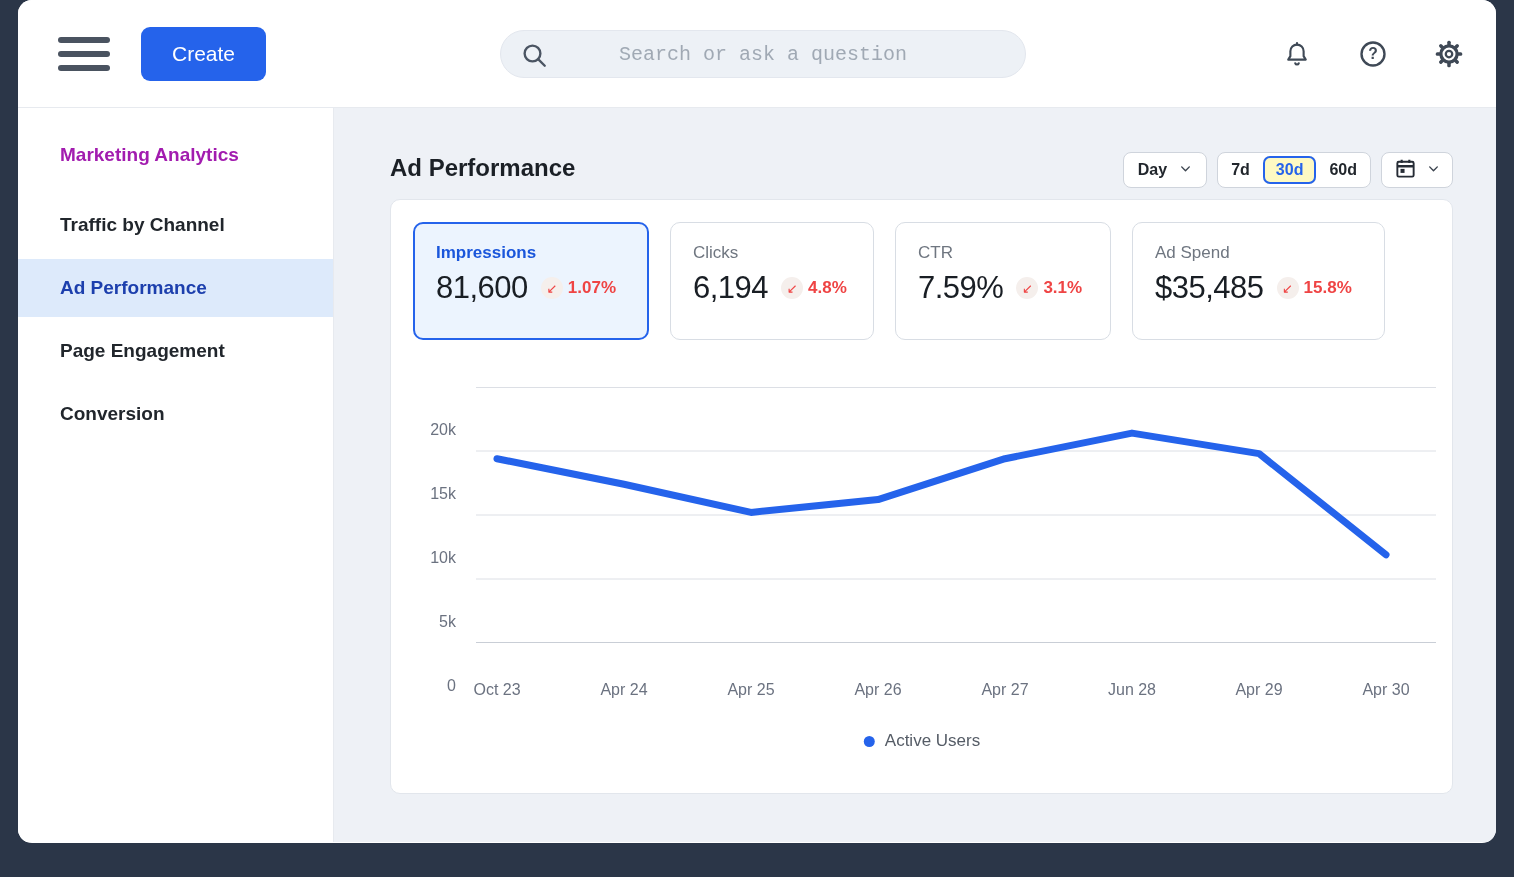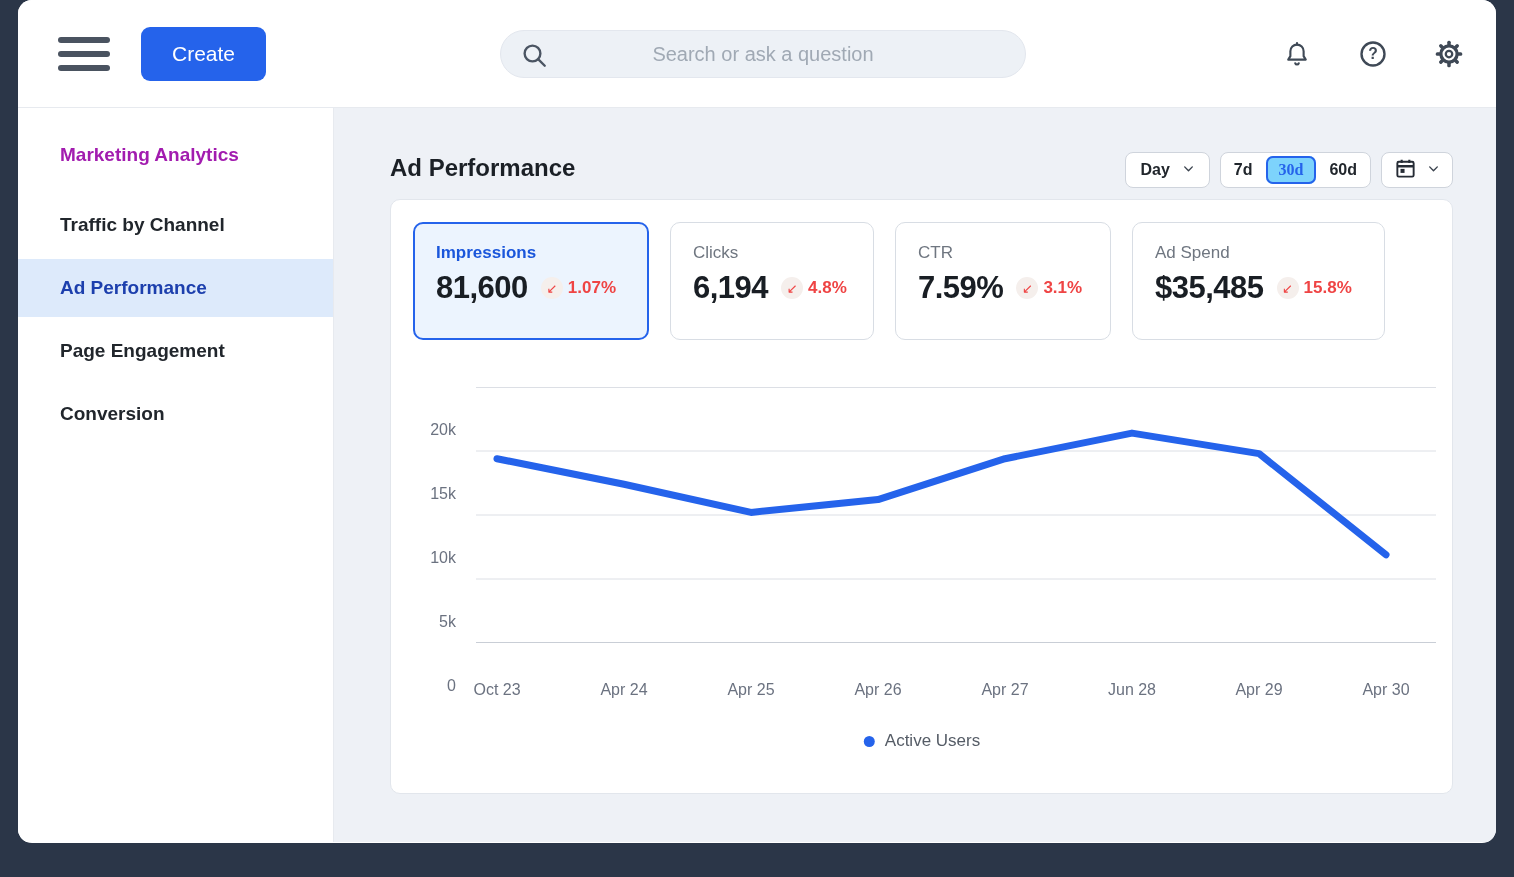--- a/index.html
+++ b/index.html
@@ -26,21 +26,21 @@
     border: none; border-radius: 9px; font-family: "Liberation Sans", sans-serif; cursor: pointer;
   }
   .search-pill {
     position: absolute; left: 482px; top: 30px; width: 526px; height: 48px;
     background: #edf1f6; border: 1px solid #e3e7ee; border-radius: 24px;
     display: flex; align-items: center;
   }
   .search-pill .sicon { position: absolute; left: 18px; top: 9px; }
   .search-pill input {
     width: 100%; height: 100%; background: transparent; border: none; outline: none;
-    text-align: center; font-size: 20px; color: #3c4450; font-family: Liberation Sans, sans-serif;
+    text-align: center; font-size: 20px; color: #3c4450; font-family: Liberation Mono, monospace;
   }
   .search-pill input::placeholder { color: #a0a9b4; }
   .topbar-icons { position: absolute; right: 32px; top: 0; height: 100%; display: flex; align-items: center; gap: 46px; }
   .icon-btn { width: 30px; height: 30px; display: flex; align-items: center; justify-content: center; cursor: pointer; }
   
   .body-row { display: flex; height: 734px; }
   .sidebar { width: 316px; background: #fff; border-right: 1px solid #e7eaef; padding-top: 36px; flex-shrink: 0; }
   .section-title { padding-left: 42px; font-size: 19px; font-weight: 600; color: #a21caf; line-height: 22px; margin-bottom: 30px; }
   .nav-item {
     height: 58px; margin-bottom: 5px; display: flex; align-items: center;
@@ -52,41 +52,41 @@
   
   .controls { position: absolute; right: 43px; top: 44px; display: flex; align-items: center; gap: 10px; }
   .ctrl-box {
     height: 36px; background: #fff; border: 1px solid #cfd4dc; border-radius: 8px;
     display: flex; align-items: center; font-size: 16px; font-weight: 600; color: #21262c; cursor: pointer;
   }
   .day-select { padding: 0 14px; gap: 12px; }
   .seg-group { padding: 0; }
   .seg { height: 28px; padding: 0 13px; display: flex; align-items: center; justify-content: center;
     font-size: 16px; font-weight: 600; color: #21262c; cursor: pointer; border-radius: 7px; }
-  .seg.active { background: #7dd3fc; box-shadow: inset 0 0 0 2px #2563eb; color: #2563eb; font-family: Liberation Serif, serif; }
+  .seg.active { background: #fef9c3; box-shadow: inset 0 0 0 2px #2563eb; color: #2563eb; }
   .cal-btn { padding: 0 12px; gap: 10px; }
   
   .panel {
     position: absolute; left: 56px; top: 91px; width: 1063px; height: 595px;
     background: #fff; border: 1px solid #e2e6ec; border-radius: 10px;
   }
   .cards { position: absolute; top: 22px; left: 22px; display: flex; gap: 21px; }
   .metric-card {
     height: 118px; background: #fff; border: 1px solid #d8dde4; border-radius: 10px;
     padding: 20px 22px; cursor: pointer;
   }
   .metric-card.w1 { width: 236px; }
   .metric-card.w2 { width: 204px; }
   .metric-card.w3 { width: 216px; }
   .metric-card.w4 { width: 253px; }
   .metric-card.selected { background: #ecf4fe; border: 2px solid #2563eb; padding: 19px 21px; }
   .card-label { font-size: 17px; color: #6f7680; font-weight: 400; }
   .metric-card.selected .card-label { color: #1a56db; font-weight: 700; }
   .value-row { display: flex; align-items: center; gap: 13px; margin-top: 7px; }
-  .card-value { font-size: 31px; font-weight: 700; color: #191e24; letter-spacing: -0.5px; text-align: right; }
+  .card-value { font-size: 31px; font-weight: 400; color: #191e24; letter-spacing: -0.5px; text-align: right; }
   .chip { display: flex; align-items: center; gap: 5px; }
   .chip-circle { width: 22px; height: 22px; border-radius: 50%; background: #f5efec;
     display: flex; align-items: center; justify-content: center; font-size: 13px; color: #ef4444; }
   .chip-text { color: #ef4444; font-weight: 700; font-size: 17px; }
   
   .chart-wrap { position: absolute; left: 85px; top: 187px; width: 960px; height: 256px; }
   .chart-wrap svg.plot { position: absolute; left: 0; top: 0; overflow: visible; }
   .ytick { position: absolute; left: -82px; width: 62px; text-align: right;
     font-size: 16px; color: #6b7280; transform: translateY(-50%); margin-top: 43px; }
   .xtick { position: absolute; top: 303px; transform: translate(-50%, -50%);

